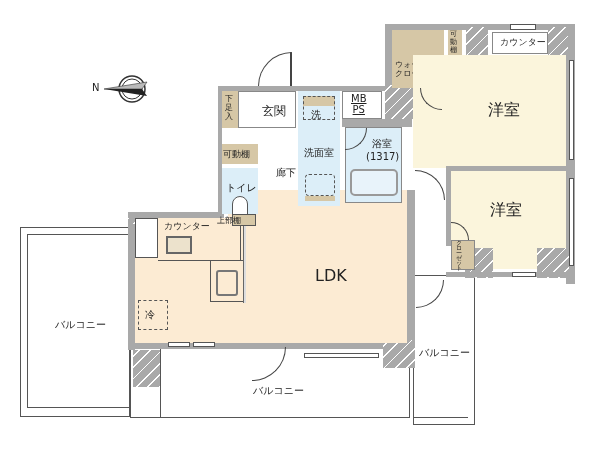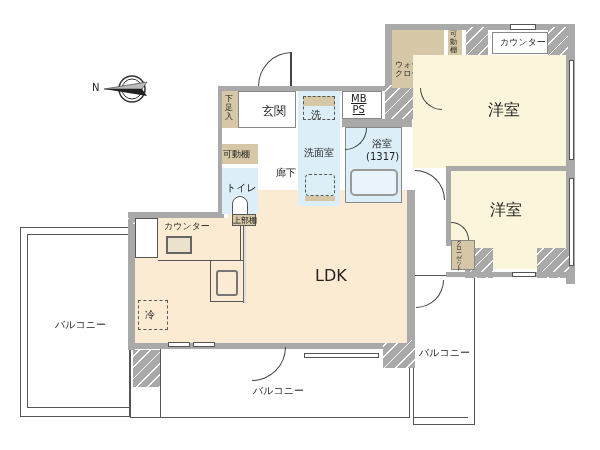--- a/index.html
+++ b/index.html
@@ -92,21 +92,21 @@
   <div class="abs room-tan" style="left:222px;top:144px;width:36px;height:20px;"></div>
   <span class="label lbl-sm" style="left:223px;top:148px;font-size:9px;">可動棚</span>
 
   <div class="abs room-white" style="left:258px;top:134px;width:38px;height:56px;"></div>
   <span class="label lbl-sm" style="left:276px;top:166px;">廊下</span>
 
   <div class="abs room-blue" style="left:222px;top:168px;width:36px;height:46px;"></div>
   <span class="label lbl-sm" style="left:226px;top:181px;">トイレ</span>
   <div class="abs" style="left:232px;top:196px;width:16px;height:22px;border:1px solid #555;border-radius:8px 8px 2px 2px;background:#fff;"></div>
   <div class="abs room-tan" style="left:232px;top:214px;width:24px;height:12px;border:1px solid #555;"></div>
-  <span class="label lbl-xs" style="left:233px;top:216px;text-align:right;">上部棚</span>
+  <span class="label lbl-xs" style="left:217px;top:216px;text-align:right;">上部棚</span>
 
   <div class="abs room-blue" style="left:298px;top:91px;width:42px;height:115px;"></div>
   <div class="abs room-tan" style="left:303px;top:96px;width:32px;height:10px;"></div>
   <div class="abs dotted" style="left:303px;top:96px;width:32px;height:24px;"></div>
   <span class="label lbl-sm" style="left:311px;top:108px;">洗</span>
   <span class="label lbl-sm" style="left:304px;top:146px;">洗面室</span>
   <div class="abs" style="left:305px;top:174px;width:30px;height:22px;border:1px dashed #555;border-radius:4px;background:#dceef8;"></div>
   <div class="abs room-tan" style="left:305px;top:196px;width:30px;height:5px;"></div>
 
   <div class="abs room-white" style="left:342px;top:91px;width:40px;height:28px;border:1px solid #888;"></div>

